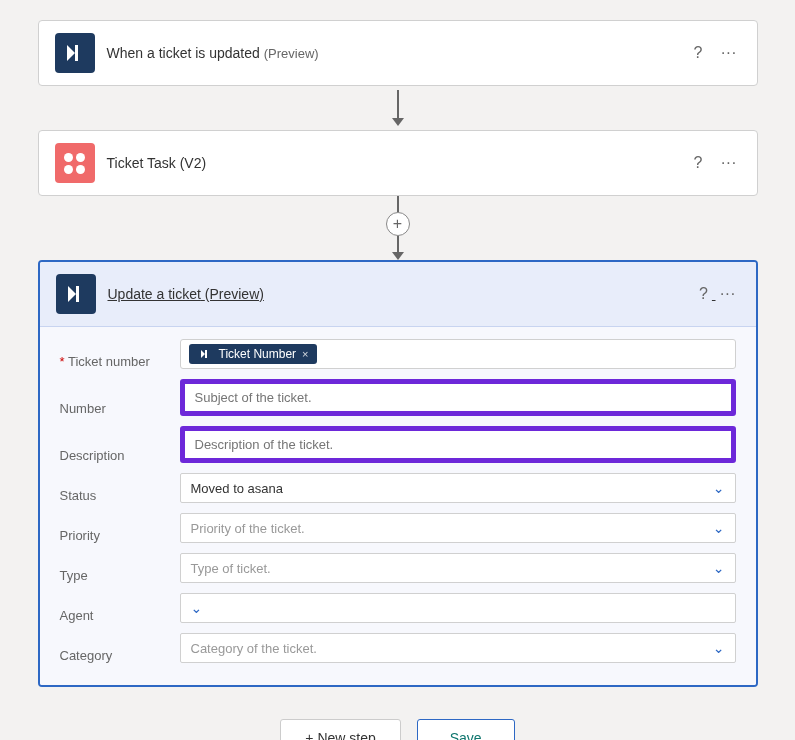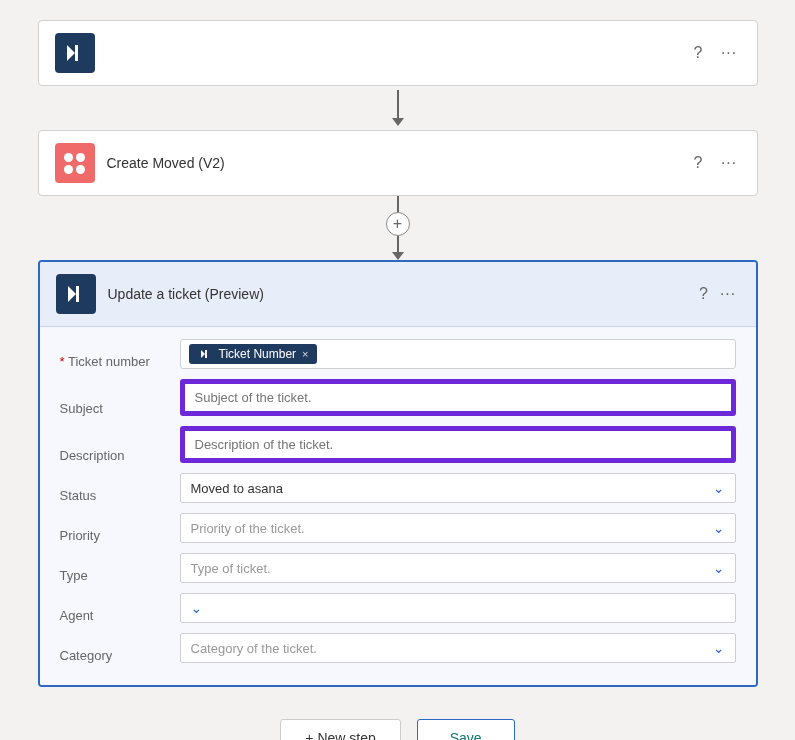--- a/index.html
+++ b/index.html
@@ -155,20 +155,21 @@
       background: #f0f4ff;
       overflow: hidden;
     }
 
     .step-card-expanded .card-header {
       background: #e8edfa;
       display: flex;
       align-items: center;
       padding: 12px 16px;
       border-bottom: 1px solid #c8d4f0;
+      text-decoration: underline;
     }
 
     .step-card-expanded .card-header .card-icon {
       width: 40px;
       height: 40px;
       border-radius: 4px;
       background: #1e3a5f;
       display: flex;
       align-items: center;
       justify-content: center;
@@ -322,20 +323,24 @@
 <body>
 
 <div class="flow-container">
 
   <div class="step-card trigger">
     <div class="card-icon blue-icon">
       <svg width="24" height="24" viewBox="0 0 24 24" fill="white">
         <path d="M4 4 L4 20 L12 12 Z" fill="white"></path>
         <rect x="12" y="4" width="3" height="16" fill="white"></rect>
       </svg>
+    </div>
+    <div class="card-title">
+      <span>When a ticket is updated</span>
+      <span class="preview">(Preview)</span>
     </div>
     <div class="card-actions">
       <button class="icon-btn">?</button>
       <button class="icon-btn">···</button>
     </div>
   </div>
 
   <div class="connector">
     <div class="connector-line"></div>
     <div class="connector-arrow"></div>
@@ -344,21 +349,21 @@
   <div class="step-card">
     <div class="card-icon" style="background:#f06a6a; display:flex; align-items:center; justify-content:center;">
       <div class="asana-dots">
         <div class="dot" style="background:#fff; width:9px;height:9px;"></div>
         <div class="dot" style="background:#fff; width:9px;height:9px;"></div>
         <div class="dot" style="background:#fff; width:9px;height:9px;"></div>
         <div class="dot" style="background:#fff; width:9px;height:9px;"></div>
       </div>
     </div>
     <div class="card-title">
-      <span>Create Moved (V2)</span>
+      <span>Ticket Task (V2)</span>
     </div>
     <div class="card-actions">
       <button class="icon-btn">?</button>
       <button class="icon-btn">···</button>
     </div>
   </div>
 
   <div class="plus-connector">
     <div class="line-top"></div>
     <div class="plus-circle">+</div>
@@ -396,21 +401,21 @@
                 <rect x="6" y="2" width="2" height="8"></rect>
               </svg>
             </span>
             <span>Ticket Number</span>
             <span class="token-close">×</span>
           </div>
         </div>
       </div>
 
       <div class="form-row">
-        <div class="form-label">Subject</div>
+        <div class="form-label">Number</div>
         <input class="form-input" type="text" placeholder="Subject of the ticket." style="">
       </div>
 
       <div class="form-row">
         <div class="form-label">Description</div>
         <input class="form-input" type="text" placeholder="Description of the ticket." style="">
       </div>
 
       <div class="form-row">
         <div class="form-label">Status</div>

